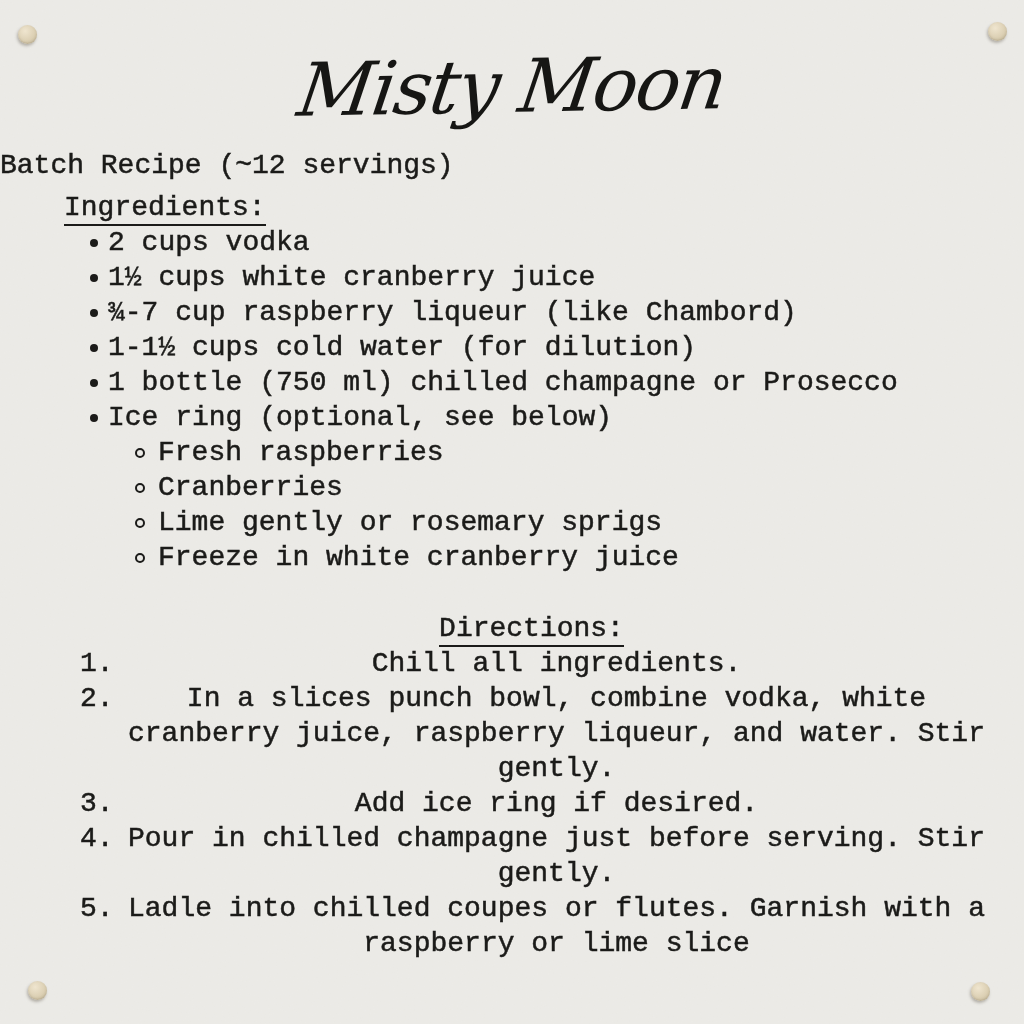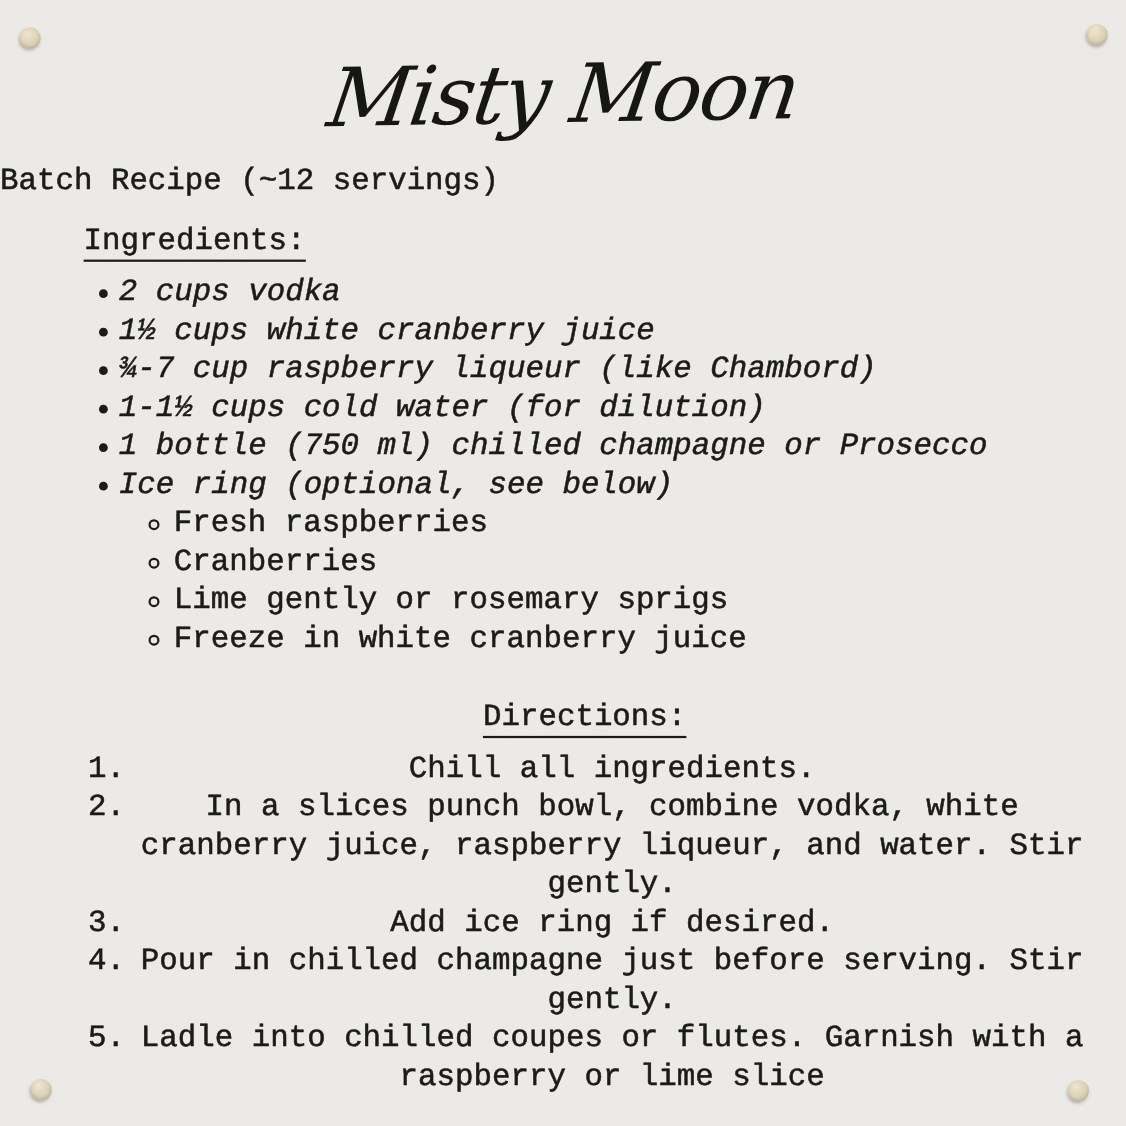--- a/index.html
+++ b/index.html
@@ -43,26 +43,26 @@
     position: absolute; top: 148px; left: 0; width: 100%;
     font-size: 28px; line-height: 35px;
     -webkit-text-stroke: 0.5px #1b1b19;
   }
 
   .content {
     position: absolute; top: 190px; left: 64px; width: 935px;
     font-size: 28px; line-height: 35px;
     -webkit-text-stroke: 0.5px #1b1b19;
   }
-  .section-heading { margin: 12px; font-size: 28px; font-weight: inherit; line-height: 35px; }
+  .section-heading { margin: 0; font-size: 28px; font-weight: inherit; line-height: 35px; }
   .section-heading span { border-bottom: 2px solid currentColor; padding-bottom: 1px; }
   .directions-block { margin-top: 36px; text-align: center; }
 
   ul, ol { margin: 0; padding: 0; list-style: none; }
-  ul.main > li { position: relative; padding-left: 44px; font-style: italic; }
+  ul.main > li { position: relative; padding-left: 44px; }
   ul.main > li::before {
     content: ""; position: absolute; left: 26px; top: 14px;
     width: 8px; height: 8px; border-radius: 50%; background: currentColor;
   }
   ul.sub > li { position: relative; padding-left: 94px; }
   ul.sub > li::before {
     content: ""; position: absolute; left: 71px; top: 13px;
     width: 10px; height: 10px; border-radius: 50%;
     border: 2px solid currentColor; box-sizing: border-box; background: transparent;
   }

